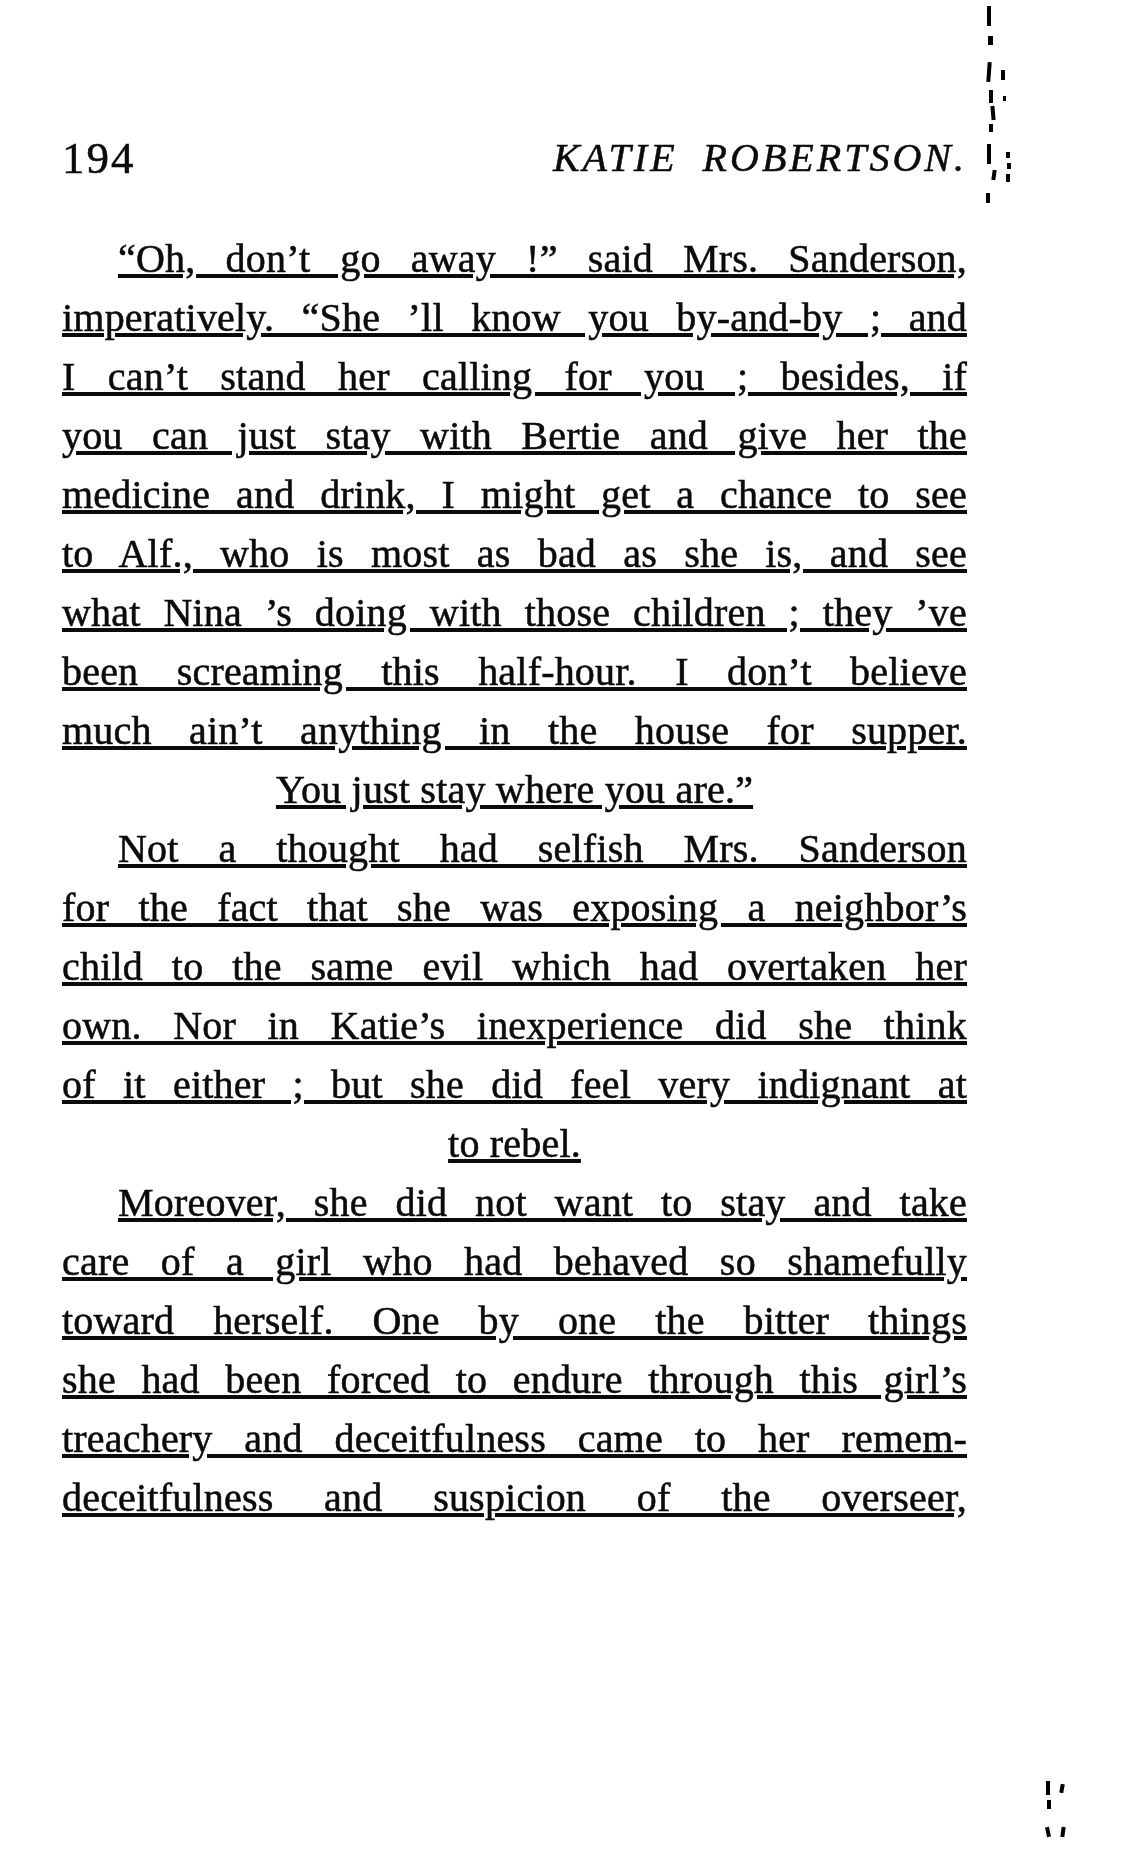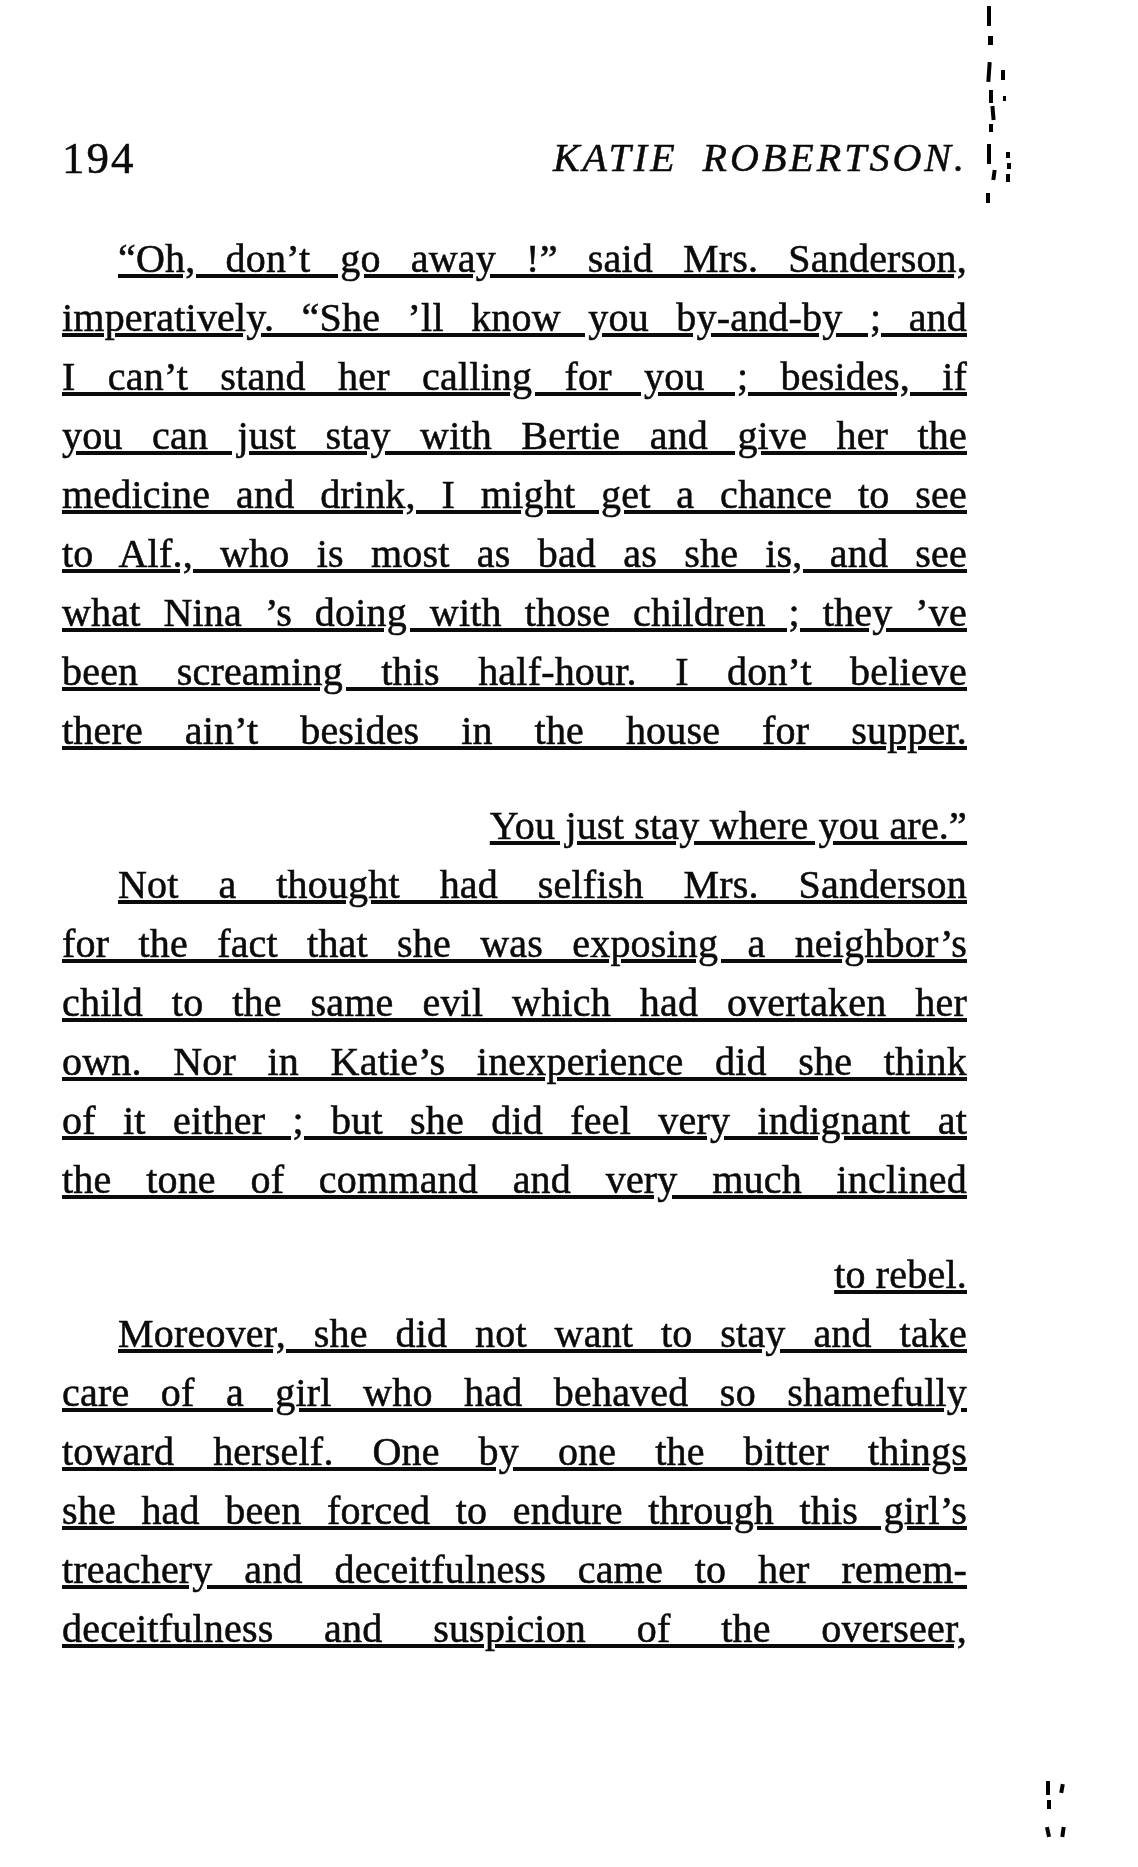--- a/index.html
+++ b/index.html
@@ -48,23 +48,22 @@
     -webkit-text-stroke: 0.55px #0b0b0b;
   }
   .line {
     height: 59px;
     white-space: normal;
     text-align: justify;
     text-align-last: justify;
     text-decoration: underline;
   }
   .line.last {
-    text-align: right;
+    text-align: center;
     text-align-last: auto;
-    margin-top: 36px;
   }
   .line.indent { text-indent: 56px; }
   
   .artifact { position: absolute; }
   .m {
     position: absolute;
     background: #000;
   }
 </style>
 </head>
@@ -79,29 +78,28 @@
 
   <div class="body-text">
     <div class="line indent">“Oh, don’t go away !” said Mrs. Sanderson,</div>
     <div class="line">imperatively. “She ’ll know you by-and-by ; and</div>
     <div class="line">I can’t stand her calling for you ; besides, if</div>
     <div class="line">you can just stay with Bertie and give her the</div>
     <div class="line">medicine and drink, I might get a chance to see</div>
     <div class="line">to Alf., who is most as bad as she is, and see</div>
     <div class="line">what Nina ’s doing with those children ; they ’ve</div>
     <div class="line">been screaming this half-hour. I don’t believe</div>
-    <div class="line">there ain’t besides in the house for supper.</div>
+    <div class="line">much ain’t anything in the house for supper.</div>
     <div class="line last">You just stay where you are.”</div>
 
     <div class="line indent">Not a thought had selfish Mrs. Sanderson</div>
     <div class="line">for the fact that she was exposing a neighbor’s</div>
     <div class="line">child to the same evil which had overtaken her</div>
     <div class="line">own. Nor in Katie’s inexperience did she think</div>
     <div class="line">of it either ; but she did feel very indignant at</div>
-    <div class="line">the tone of command and very much inclined</div>
     <div class="line last">to rebel.</div>
 
     <div class="line indent">Moreover, she did not want to stay and take</div>
     <div class="line">care of a girl who had behaved so shamefully</div>
     <div class="line">toward herself. One by one the bitter things</div>
     <div class="line">she had been forced to endure through this girl’s</div>
     <div class="line">treachery and deceitfulness came to her remem-</div>
     <div class="line">deceitfulness and suspicion of the overseer,</div>
   </div>
 

